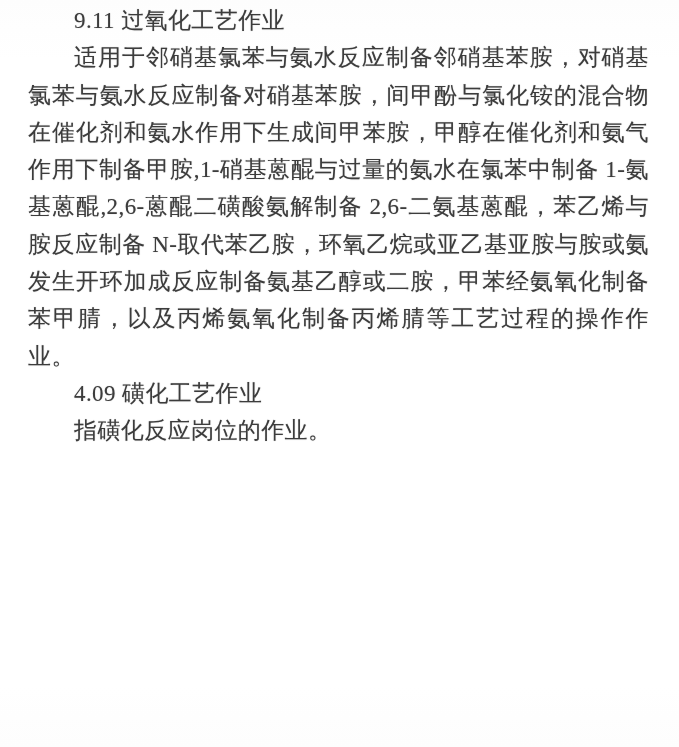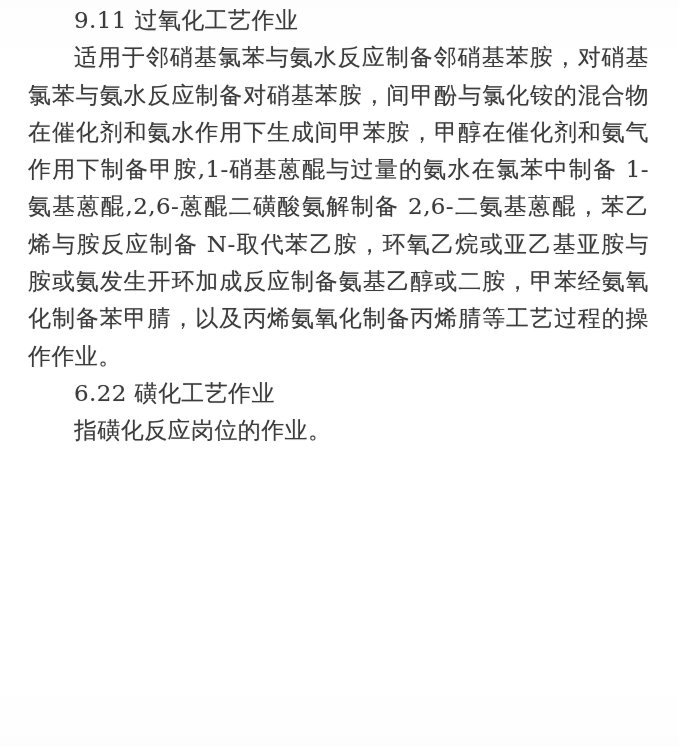--- a/index.html
+++ b/index.html
@@ -24,30 +24,31 @@
     line-height: 37.3px;
     text-shadow: 0 0 1px rgba(80,80,80,0.45);
   }
   .para {
     margin: 0;
     text-indent: 2em;
     text-align: justify;
     text-justify: inter-ideograph;
     letter-spacing: 0.4px;
     word-break: break-all;
+    font-family: Liberation Serif, serif;
   }
   .heading {
     text-align: left;
   }
 </style>
 </head>
 <body>
 
 <div class="page">
 
   <p class="para heading">9.11 过氧化工艺作业</p>
 
   <p class="para">适用于邻硝基氯苯与氨水反应制备邻硝基苯胺，对硝基氯苯与氨水反应制备对硝基苯胺，间甲酚与氯化铵的混合物在催化剂和氨水作用下生成间甲苯胺，甲醇在催化剂和氨气作用下制备甲胺,1-硝基蒽醌与过量的氨水在氯苯中制备 1-氨基蒽醌,2,6-蒽醌二磺酸氨解制备 2,6-二氨基蒽醌，苯乙烯与胺反应制备 N-取代苯乙胺，环氧乙烷或亚乙基亚胺与胺或氨发生开环加成反应制备氨基乙醇或二胺，甲苯经氨氧化制备苯甲腈，以及丙烯氨氧化制备丙烯腈等工艺过程的操作作业。</p>
 
-  <p class="para heading">6.22 磺化工艺作业</p>
+  <p class="para heading">4.09 磺化工艺作业</p>
   <p class="para">指磺化反应岗位的作业。</p>
 
 </div>
 
 </body></html>

